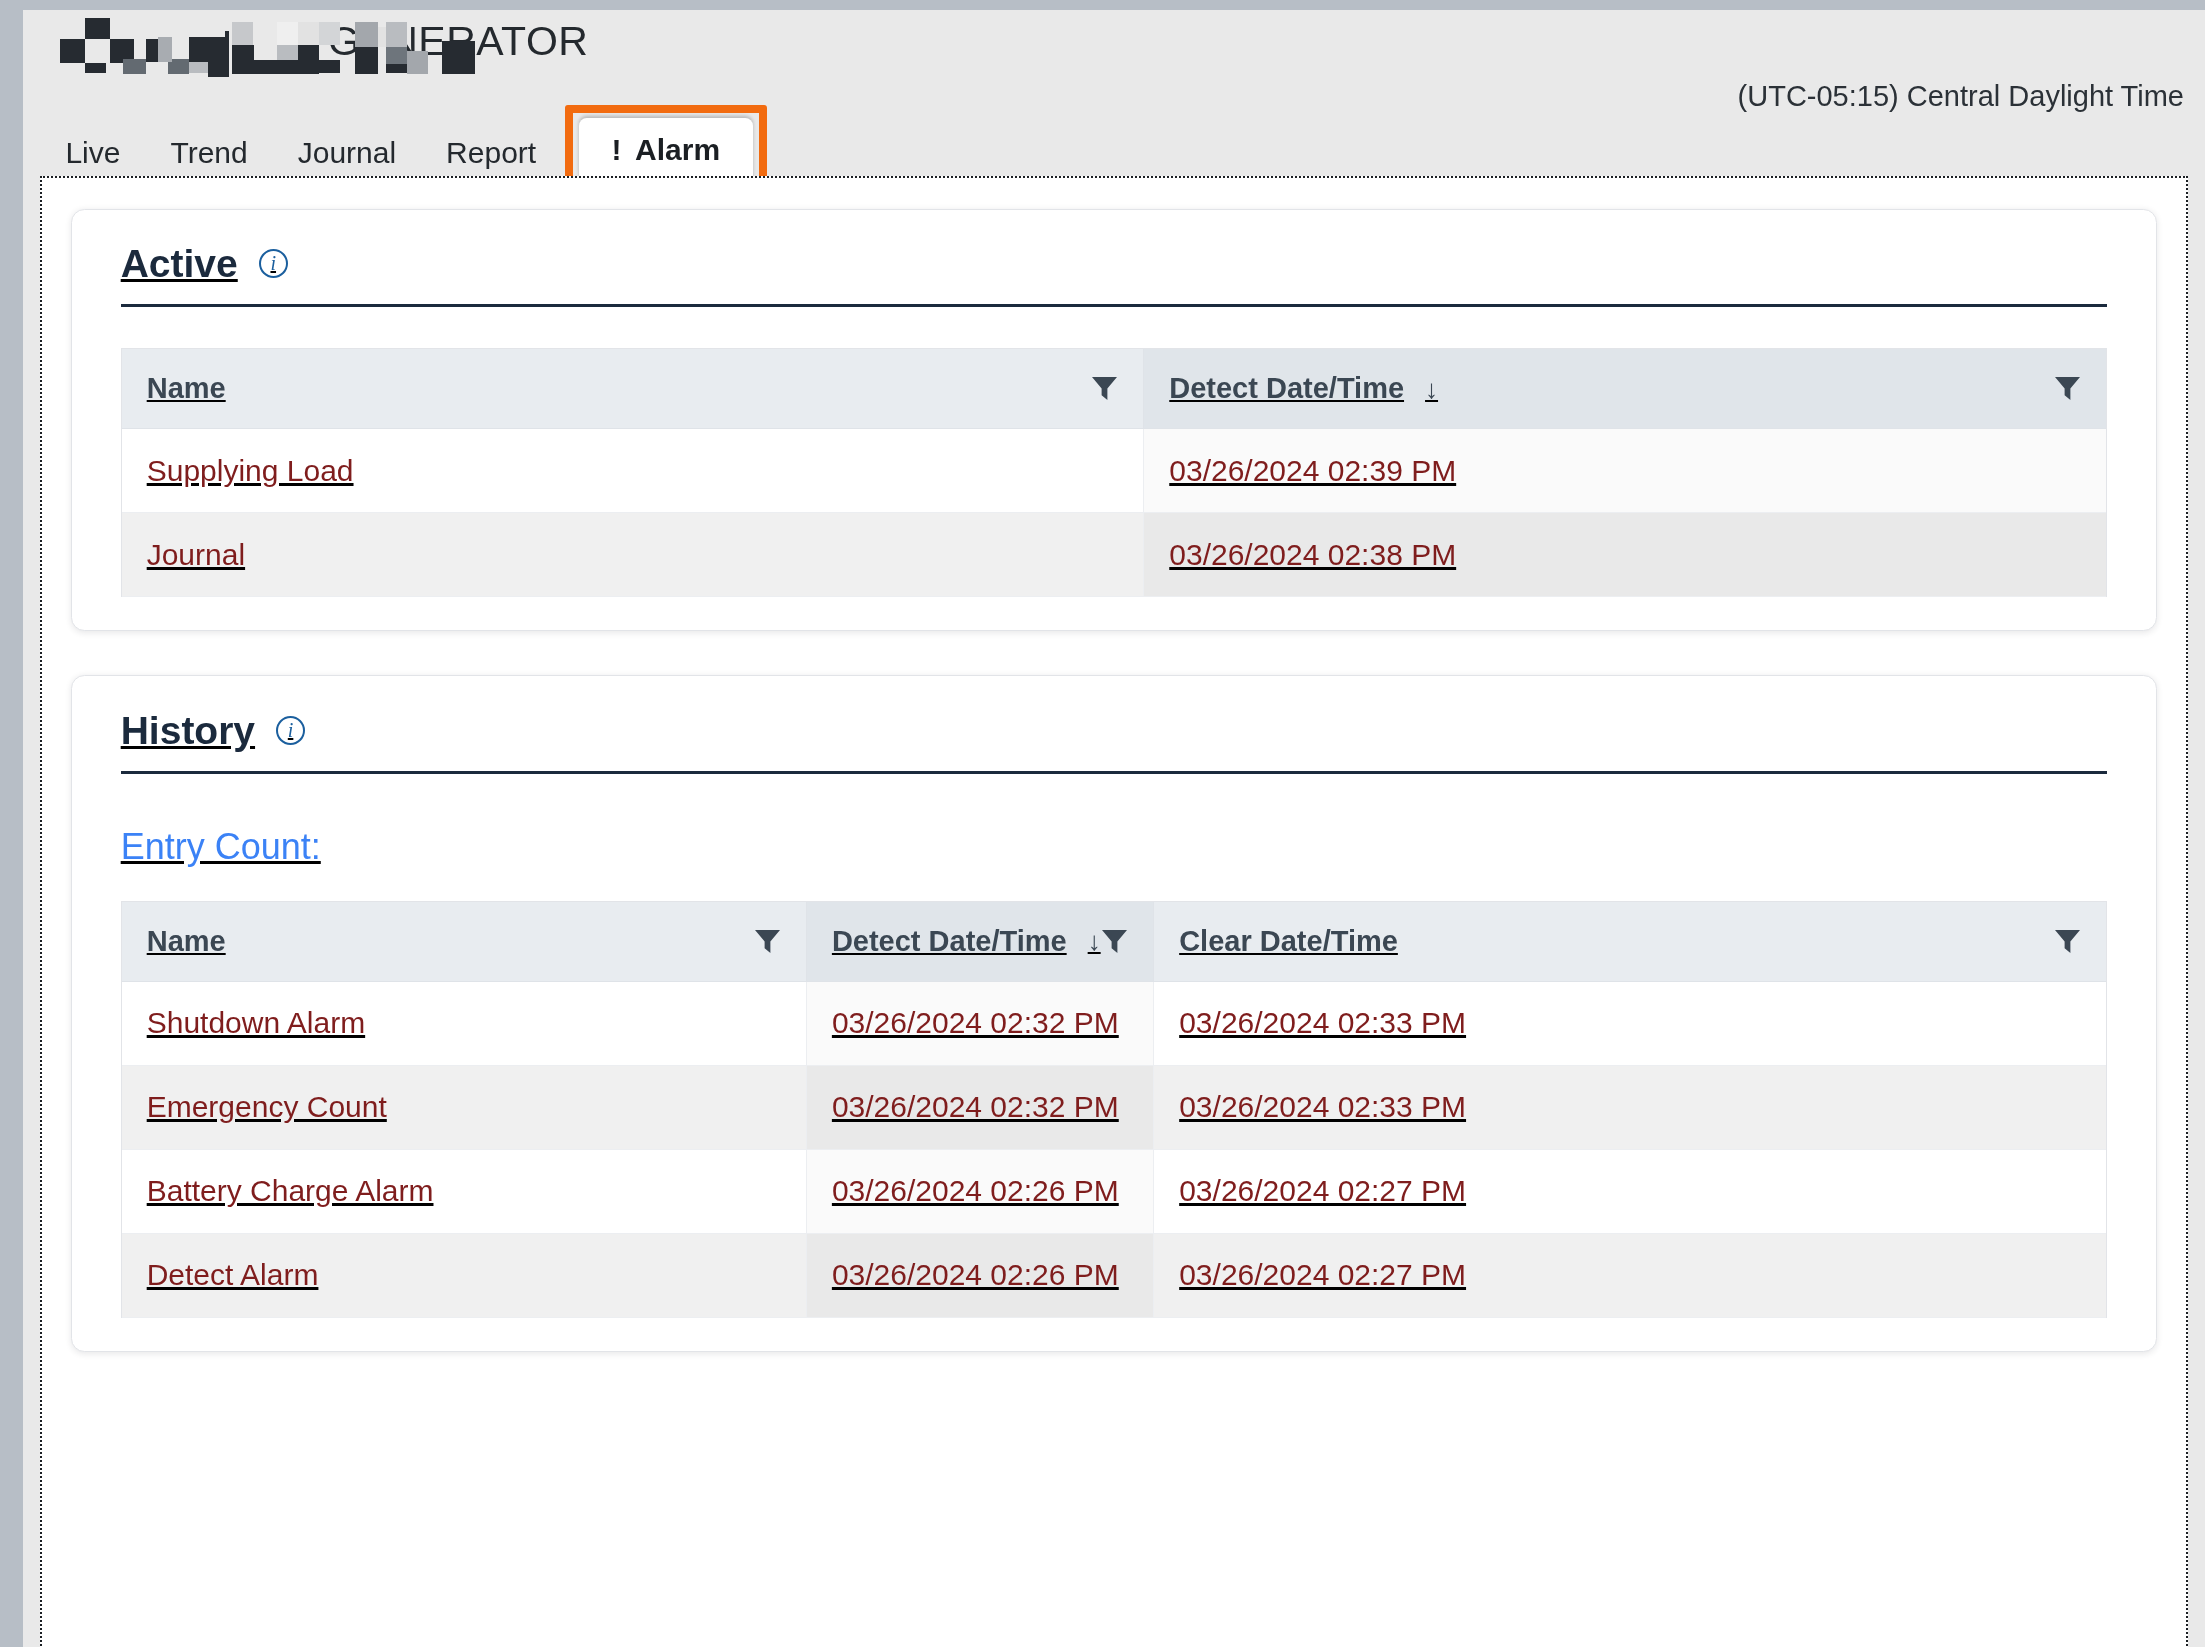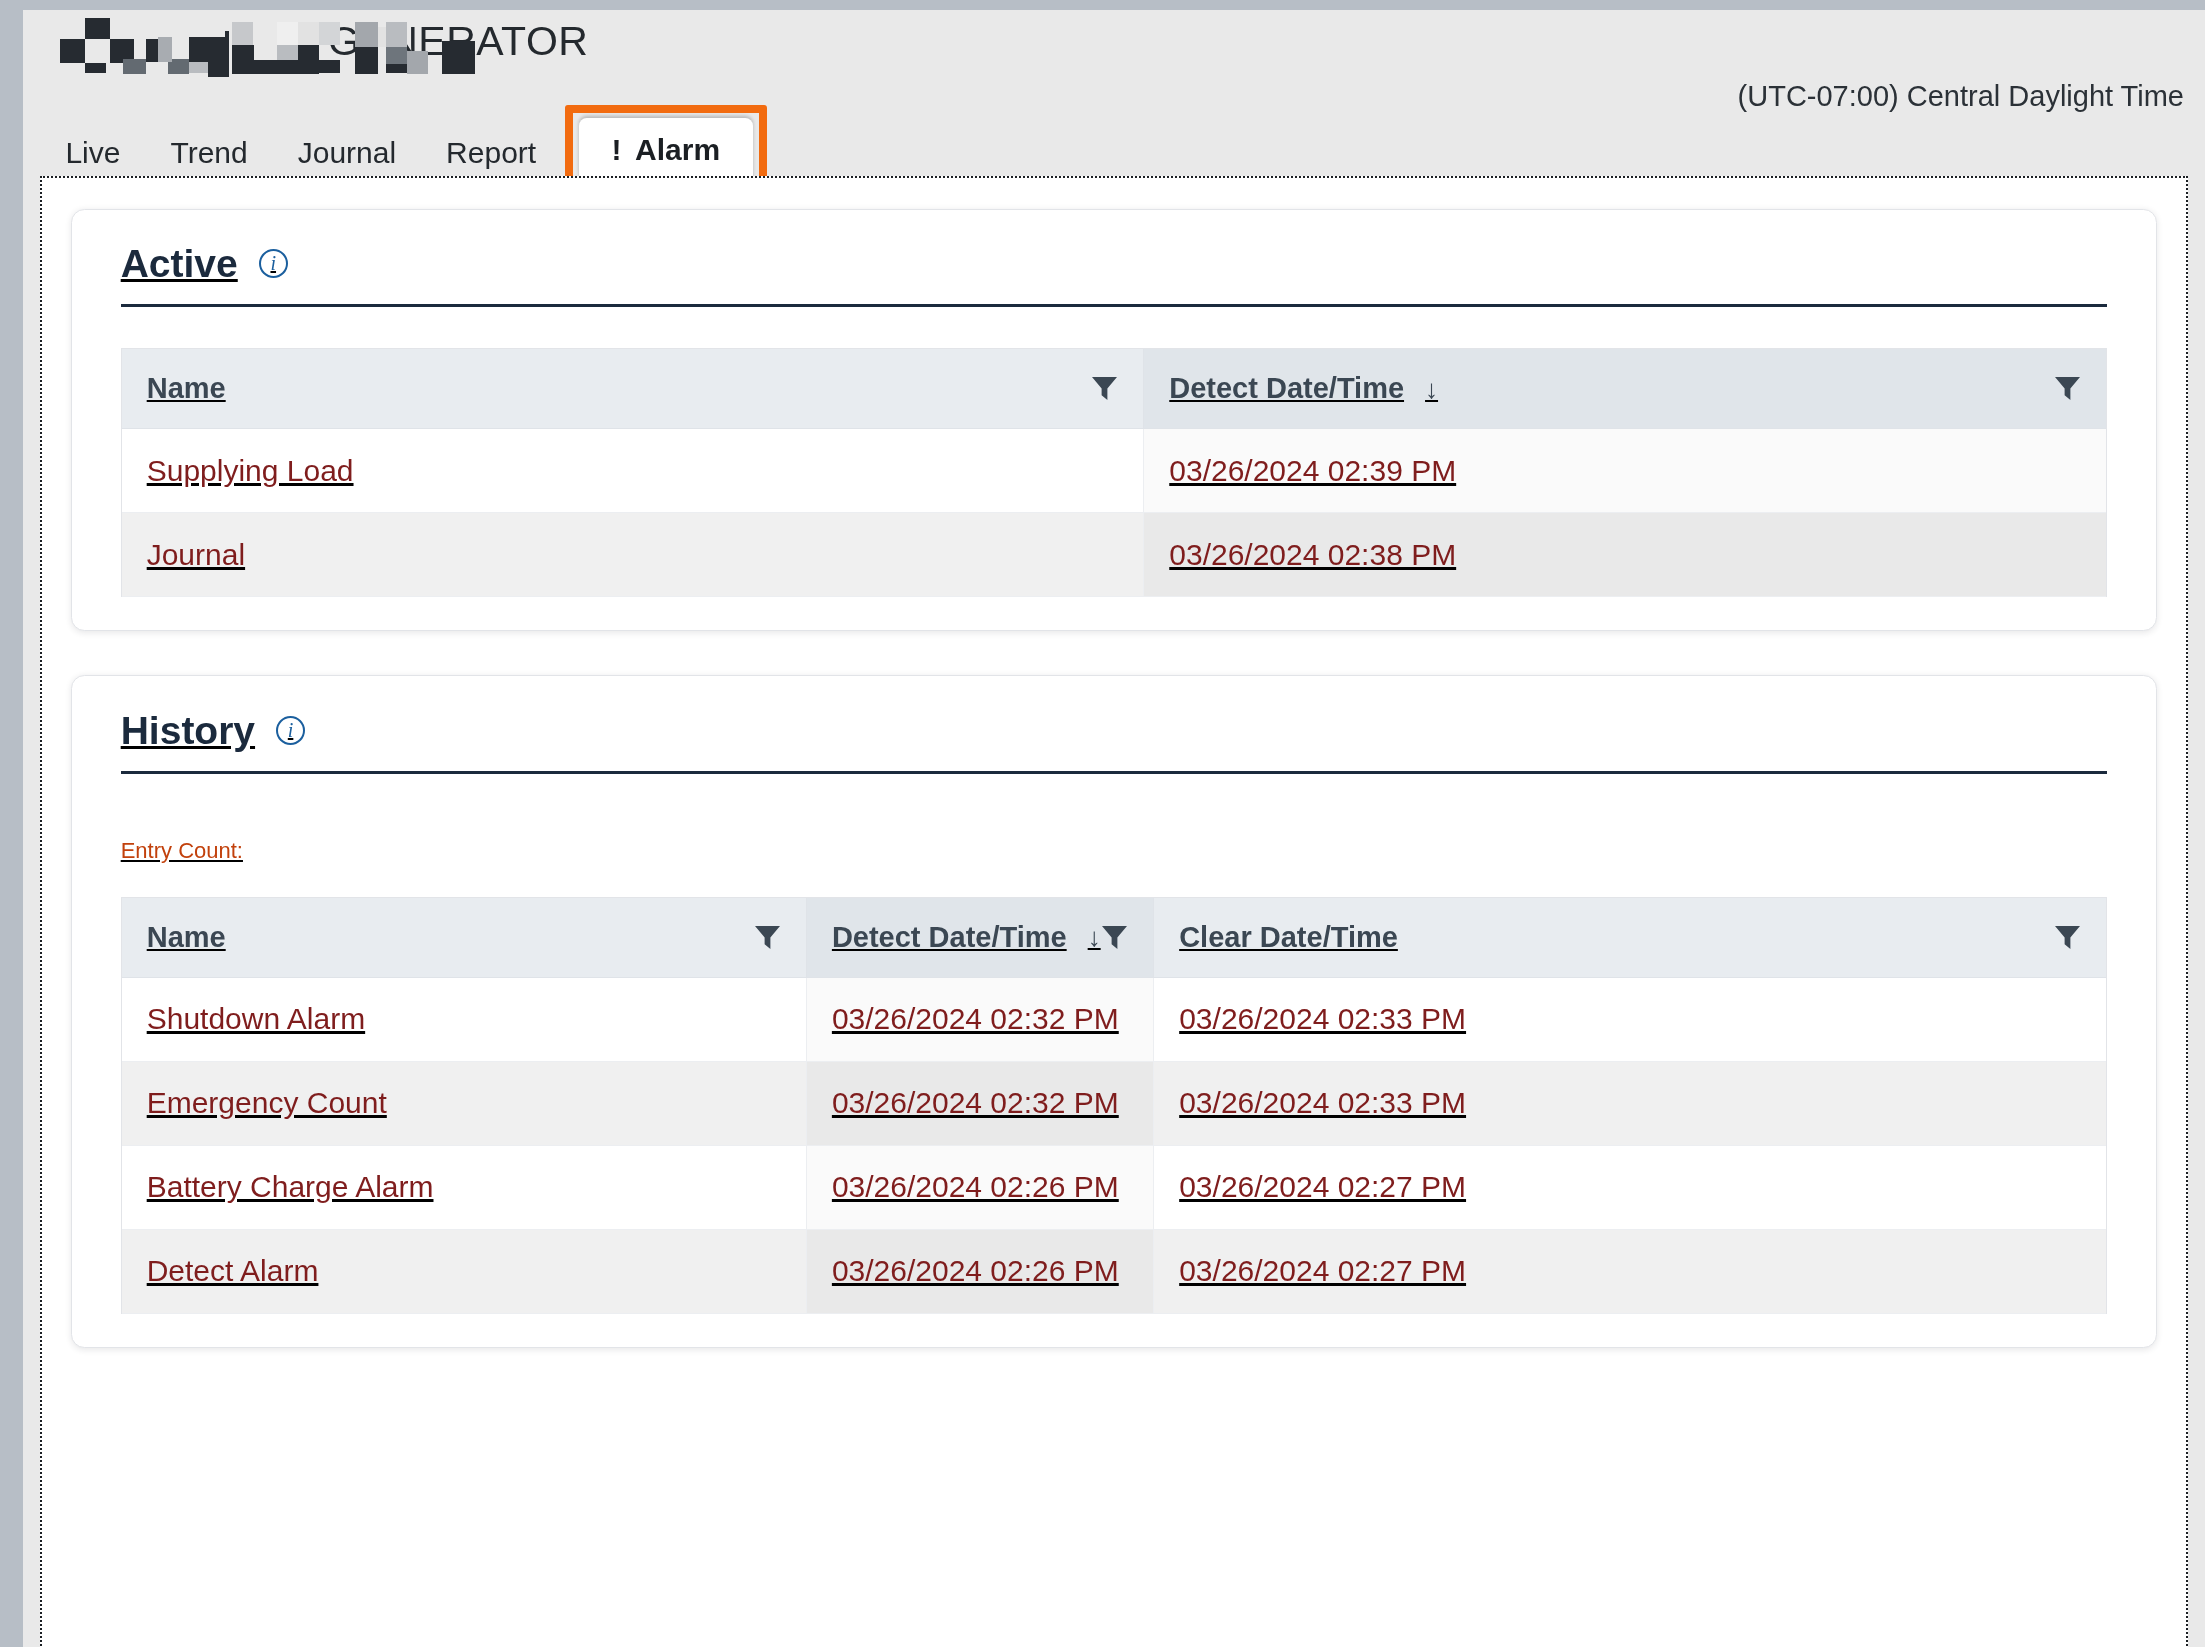--- a/index.html
+++ b/index.html
@@ -177,24 +177,23 @@
   }
 
   
   .entry-row {
     display: flex;
     align-items: center;
     gap: 25px;
     margin: 52px 0 33px 19.3px;
   }
   .entry-label {
-    font-size: 22px;
-    color: #c2410c;
-    white-space: nowrap;
-    margin-top: 12px;
+    font-size: 36px;
+    color: #3b82f6;
+    white-space: nowrap;
   }
   .entry-select {
     position: relative;
     width: 265px;
     height: 62px;
     border: 1px solid #ced3da;
     border-radius: 7.7px;
     background: #ffffff;
     display: flex;
     align-items: center;
@@ -316,21 +315,21 @@
         <i style="left: 340px; top: 3.9px; width: 21px; height: 25px; background: rgb(185, 188, 192);"></i>
         <i style="left: 340px; top: 29px; width: 21px; height: 17.4px; background: rgb(110, 117, 124);"></i>
         <i style="left: 340px; top: 46px; width: 21px; height: 9.7px; background: rgb(38, 43, 49);"></i>
         <i style="left: 361px; top: 33px; width: 21px; height: 23px; background: rgb(163, 167, 172);"></i>
         <i style="left: 396px; top: 23px; width: 33px; height: 33px; background: rgb(38, 43, 49);"></i>
       </div>
     <div class="app-title">GENERATOR</div>
   </div>
 
   <div class="tz-row">
-    <div class="tz-text">(UTC-07:00) Central Daylight Time</div>
+    <div class="tz-text">(UTC-05:15) Central Daylight Time</div>
   </div>
 
   <div class="tabbar">
     <button class="tab">Live</button>
     <button class="tab">Trend</button>
     <button class="tab">Journal</button>
     <button class="tab">Report</button>
     <div class="tab active-wrap">
       <div class="tab-active-box">
         <span class="bang">!</span><span>Alarm</span>

